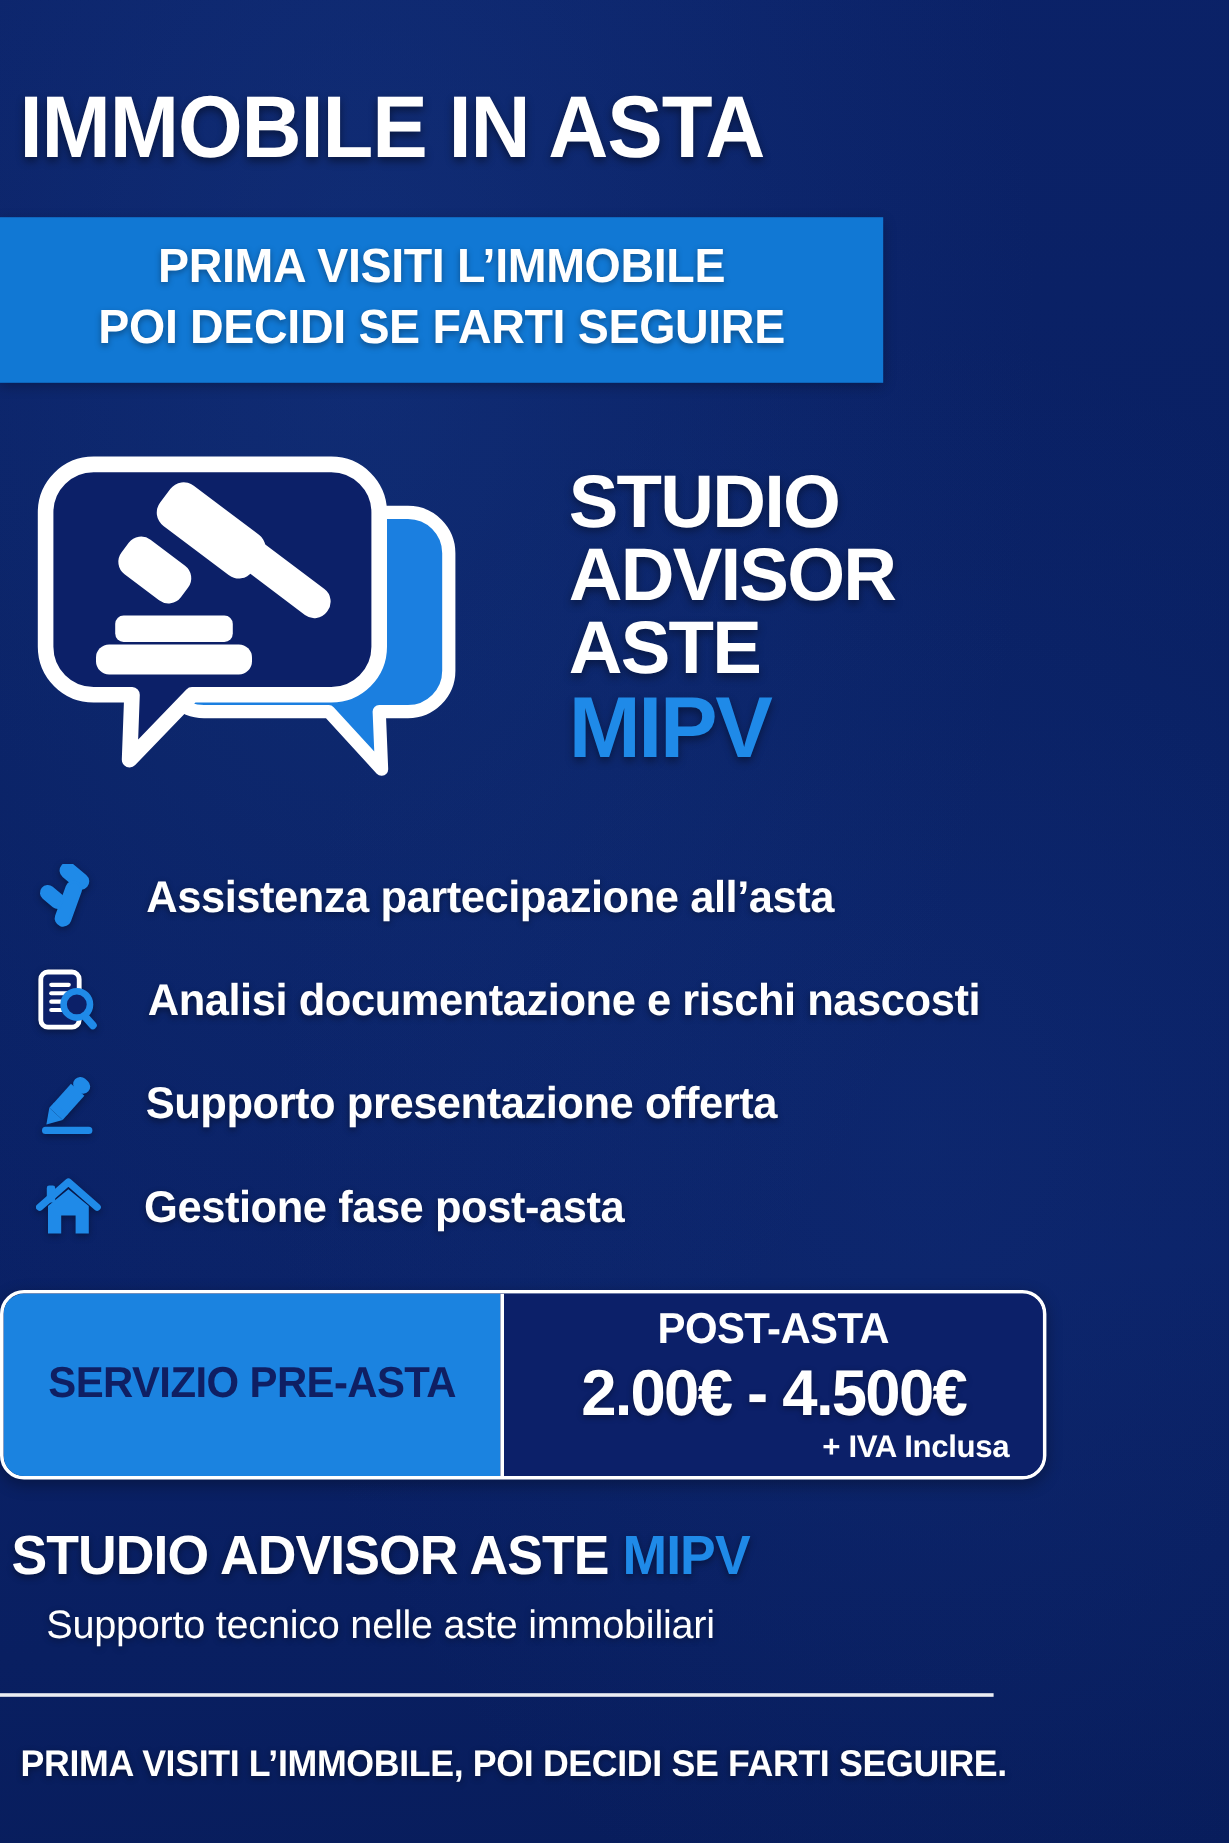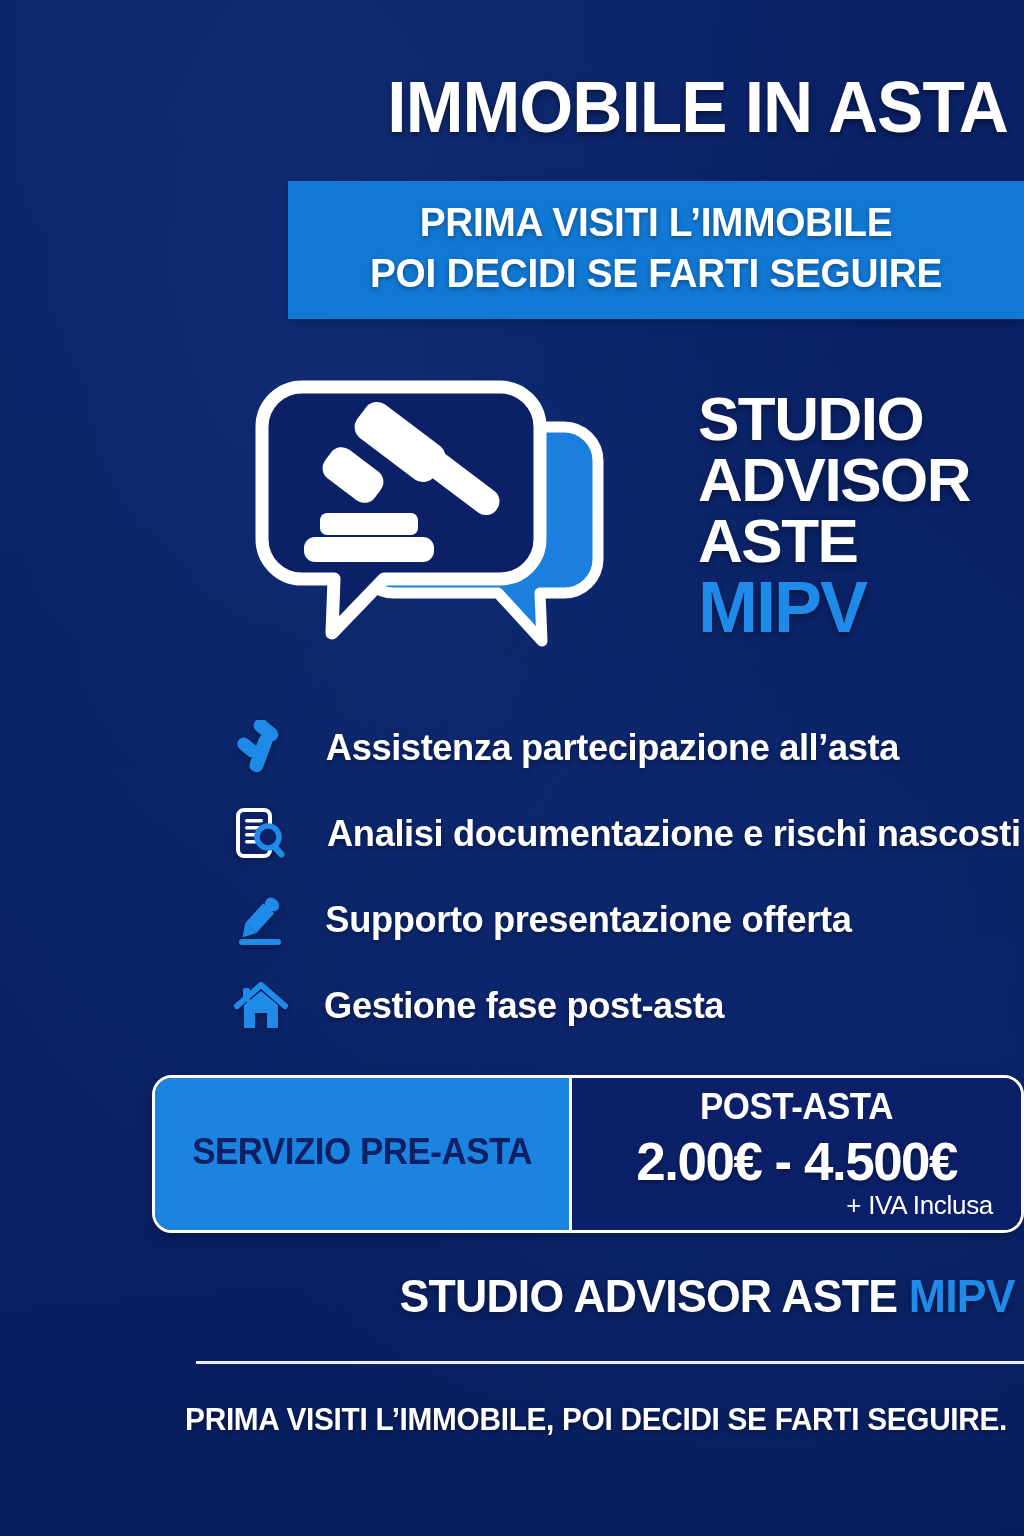--- a/index.html
+++ b/index.html
@@ -20,21 +20,21 @@
   .poster {
     position:relative;
     width:1024px;
     height:1536px;
     background:
       radial-gradient(ellipse at 30% 18%, rgba(30,70,150,0.30) 0%, rgba(8,31,99,0) 55%),
       radial-gradient(ellipse at 75% 62%, rgba(25,60,140,0.22) 0%, rgba(8,31,99,0) 50%),
       linear-gradient(175deg,#0b2268 0%,#092063 40%,#0a2166 70%,#081d5c 100%);
     display:flex;
     flex-direction:column;
-    align-items:flex-end;
+    align-items:flex-start;
   }
 
   
   .headline {
     margin-top:70px;
     font-size:73px;
     font-weight:bold;
     letter-spacing:-1px;
     line-height:1;
     text-align:center;
@@ -191,21 +191,21 @@
     color:#ffffff;
     letter-spacing:-1.5px;
     text-shadow:0 2px 5px rgba(0,0,0,0.4);
     transform:scaleX(0.98);
   }
   .post .iva {
     align-self:flex-end;
     margin-right:28px;
     margin-top:-2px;
     font-size:26px;
-    font-weight:normal;
+    font-weight:bold;
     color:#ffffff;
     letter-spacing:-0.3px;
   }
 
   
   .signature {
     margin-top:36px;
     text-align:center;
   }
   .signature .line1 {
@@ -356,19 +356,20 @@
 
     <div class="post">
       <div class="title">POST-ASTA</div>
       <div class="amount">2.00€ - 4.500€</div>
       <div class="iva">+ IVA Inclusa</div>
     </div>
   </div>
 
   <div class="signature">
     <div class="line1"><span>STUDIO ADVISOR ASTE </span><span class="accent">MIPV</span></div>
+    <div class="line2">Supporto tecnico nelle aste immobiliari</div>
   </div>
 
   <div class="divider"></div>
 
   <div class="footer">PRIMA VISITI L’IMMOBILE, POI DECIDI SE FARTI SEGUIRE.</div>
 
 </div>
 
 </body></html>

